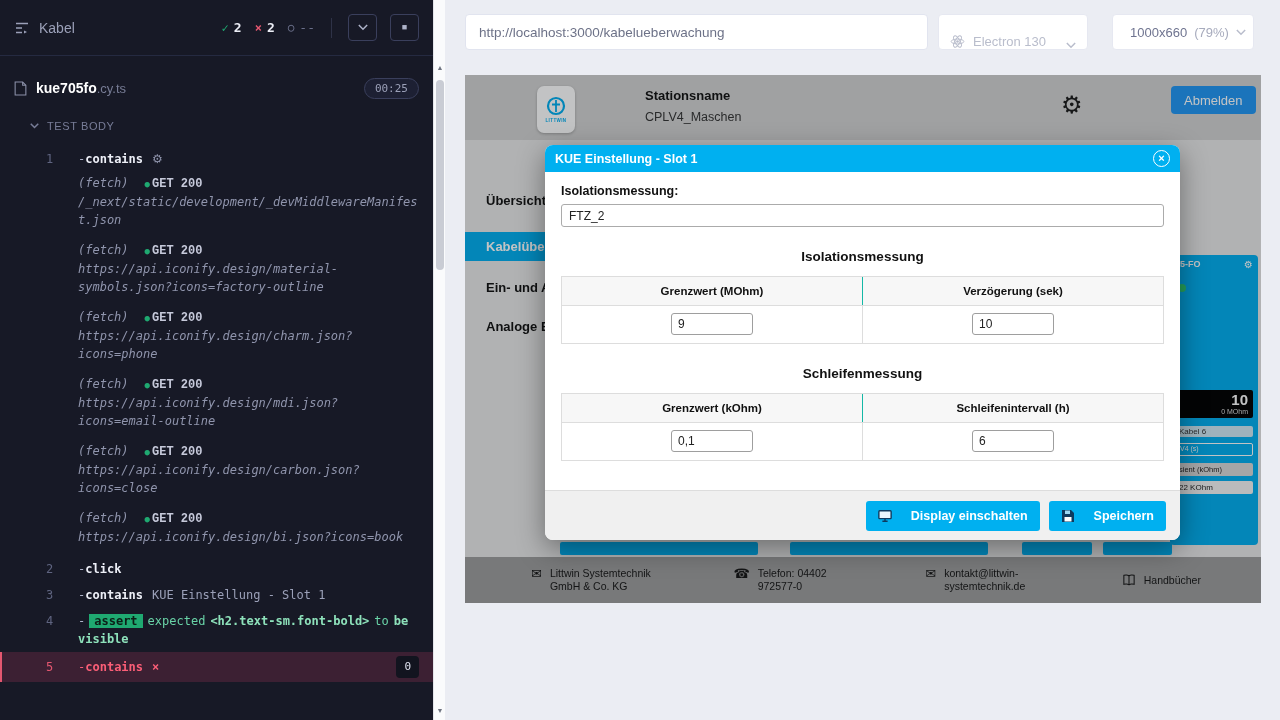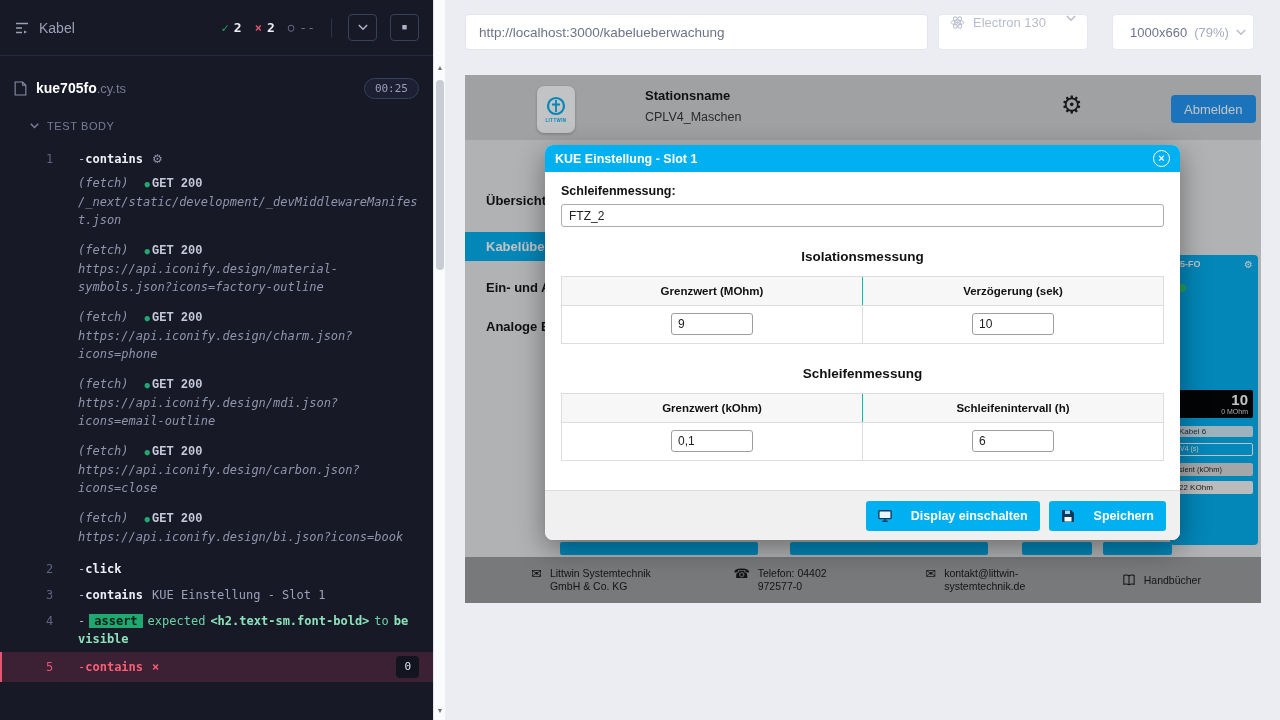--- a/index.html
+++ b/index.html
@@ -60,39 +60,39 @@
   
   .rscroll { width: 12px; height: 720px; background: #fafbfc; border-left: 1px solid #e3e4e9; flex: none; position: relative; }
   .rs-arrow { position: absolute; left: 0; width: 12px; text-align: center; color: #6f7480; font-size: 7px; cursor: pointer; }
   .rs-up { top: 64px; } .rs-down { bottom: 6px; }
   .rs-thumb { position: absolute; left: 2px; top: 80px; width: 8px; height: 190px; background: #c9ccd4; border-radius: 4px; cursor: pointer; }
 
   
   .main { position: relative; flex: 1; height: 720px; background: #ebedf3; }
   .toolbar { position: absolute; top: 14px; left: 20px; right: 26px; height: 36px; display: flex; align-items: center; }
   .url-input { flex: 1; height: 36px; background: #fff; border: 1px solid #e1e4ef; border-radius: 4px; padding: 0 13px; color: #6d7288; font-size: 13.5px; outline: none; }
-  .browser-select { width: 150px; height: 36px; margin-left: 10px; background: #fff; border: 1px solid #e6e8f1; border-radius: 4px; display: flex; align-items: flex-start; gap: 8px; padding: 0 11px; color: #b9bdcc; font-size: 13px; cursor: pointer; }
+  .browser-select { width: 150px; height: 36px; margin-left: 10px; background: #fff; border: 1px solid #e6e8f1; border-radius: 4px; display: flex; align-items: flex-end; gap: 8px; padding: 0 11px; color: #b9bdcc; font-size: 13px; cursor: pointer; }
   .browser-select svg.atom { width: 15px; height: 15px; }
   .viewport-select { width: 142px; height: 36px; margin-left: 24px; background: #fff; border: 1px solid #e6e8f1; border-radius: 4px; display: flex; align-items: center; gap: 7px; padding: 0 10px; color: #6f7490; font-size: 13px; cursor: pointer; }
   .viewport-select svg.mon { width: 15px; height: 13px; color: #8a8fa5; }
   .vp-zoom { color: #a7abbd; }
   .chev { margin-left: auto; width: 10px; height: 7px; color: #b9bdcc; flex: none; }
 
   
   .aut { position: absolute; top: 75px; left: 20px; width: 796px; height: 528px; background: #e8e8e8; overflow: hidden; }
 
   .app-header { position: absolute; top: 0; left: 0; right: 0; height: 65px; background: #d2d2d2; }
   .logo { position: absolute; left: 72px; top: 11px; width: 38px; height: 47px; background: #fff; border-radius: 7px; display: flex; flex-direction: column; align-items: center; justify-content: center; gap: 2px; box-shadow: 0 1px 3px rgba(0,0,0,.25); }
   .logo svg { width: 20px; height: 20px; }
   .logo-text { font-size: 4.5px; font-weight: bold; color: #00aeef; letter-spacing: .4px; }
   .station { position: absolute; left: 180px; top: 13px; }
   .station-label { font-weight: bold; font-size: 13px; color: #111; }
   .station-value { font-size: 12.5px; color: #333; margin-top: 7px; }
   .hdr-gear { position: absolute; left: 596px; top: 16px; font-size: 24px; color: #1b1b1b; font-family: "DejaVu Sans", sans-serif; cursor: pointer; }
-  .logout-btn { position: absolute; left: 706px; top: 20px; height: 28px; padding: 0 13px; background: #2196f3; color: #fff; font-size: 13px; border: none; border-radius: 4px; cursor: pointer; }
+  .logout-btn { position: absolute; left: 706px; top: 11px; height: 28px; padding: 0 13px; background: #2196f3; color: #fff; font-size: 13px; border: none; border-radius: 4px; cursor: pointer; }
 
   .app-nav { position: absolute; top: 118px; left: 0; width: 200px; }
   .nav-item { font-weight: bold; font-size: 13px; color: #111; padding: 0 0 0 21px; margin-bottom: 24px; cursor: pointer; }
   .nav-item.active { background: #00aeef; color: #fff; padding: 7px 0 7px 21px; margin-bottom: 19px; }
 
   .side-card { position: absolute; top: 180px; right: 3px; width: 88px; height: 290px; background: #00aeef; border-radius: 4px; padding: 4px 5px; overflow: hidden; }
   .sc-head { display: flex; justify-content: space-between; color: #fff; font-size: 9px; font-weight: bold; }
   .sc-gear { font-family: "DejaVu Sans", sans-serif; font-size: 10px; cursor: pointer; }
   .sc-dot { width: 8px; height: 8px; border-radius: 50%; background: #2ecc71; margin: 14px 0 0 3px; }
   .sc-display { margin-top: 98px; background: #000; border-radius: 2px; padding: 2px 5px 3px; text-align: right; }
@@ -383,21 +383,21 @@
     </footer>
 
     <div class="backdrop"></div>
 
     <div class="modal">
       <div class="modal-title">
         <span>KUE Einstellung - Slot 1</span>
         <span class="modal-close">×</span>
       </div>
       <div class="modal-body">
-        <div class="field-label">Schleifenmessung:</div>
+        <div class="field-label">Isolationsmessung:</div>
         <input class="txt-input" value="FTZ_2" style="">
 
         <div class="sec-h">Isolationsmessung</div>
         <div class="tbl">
           <div class="tbl-head">
             <div class="hcell">Grenzwert (MOhm)</div>
             <div class="hcell">Verzögerung (sek)</div>
           </div>
           <div class="tbl-row">
             <div class="cell">

